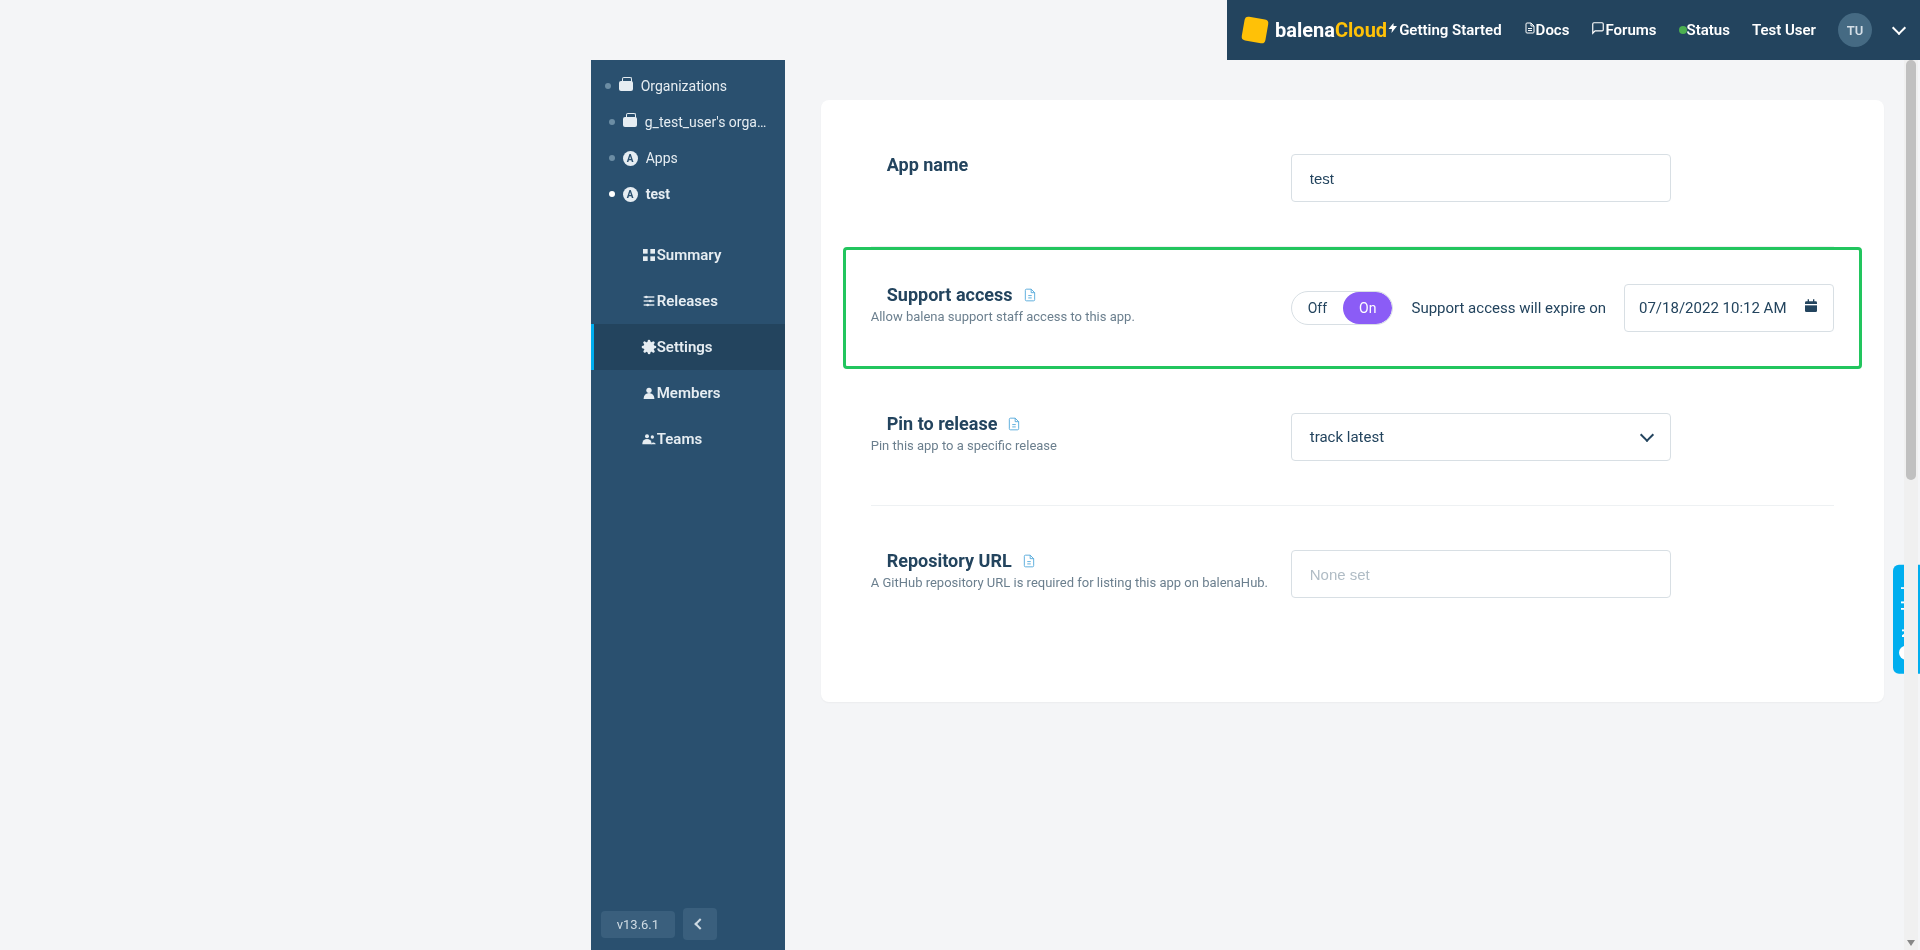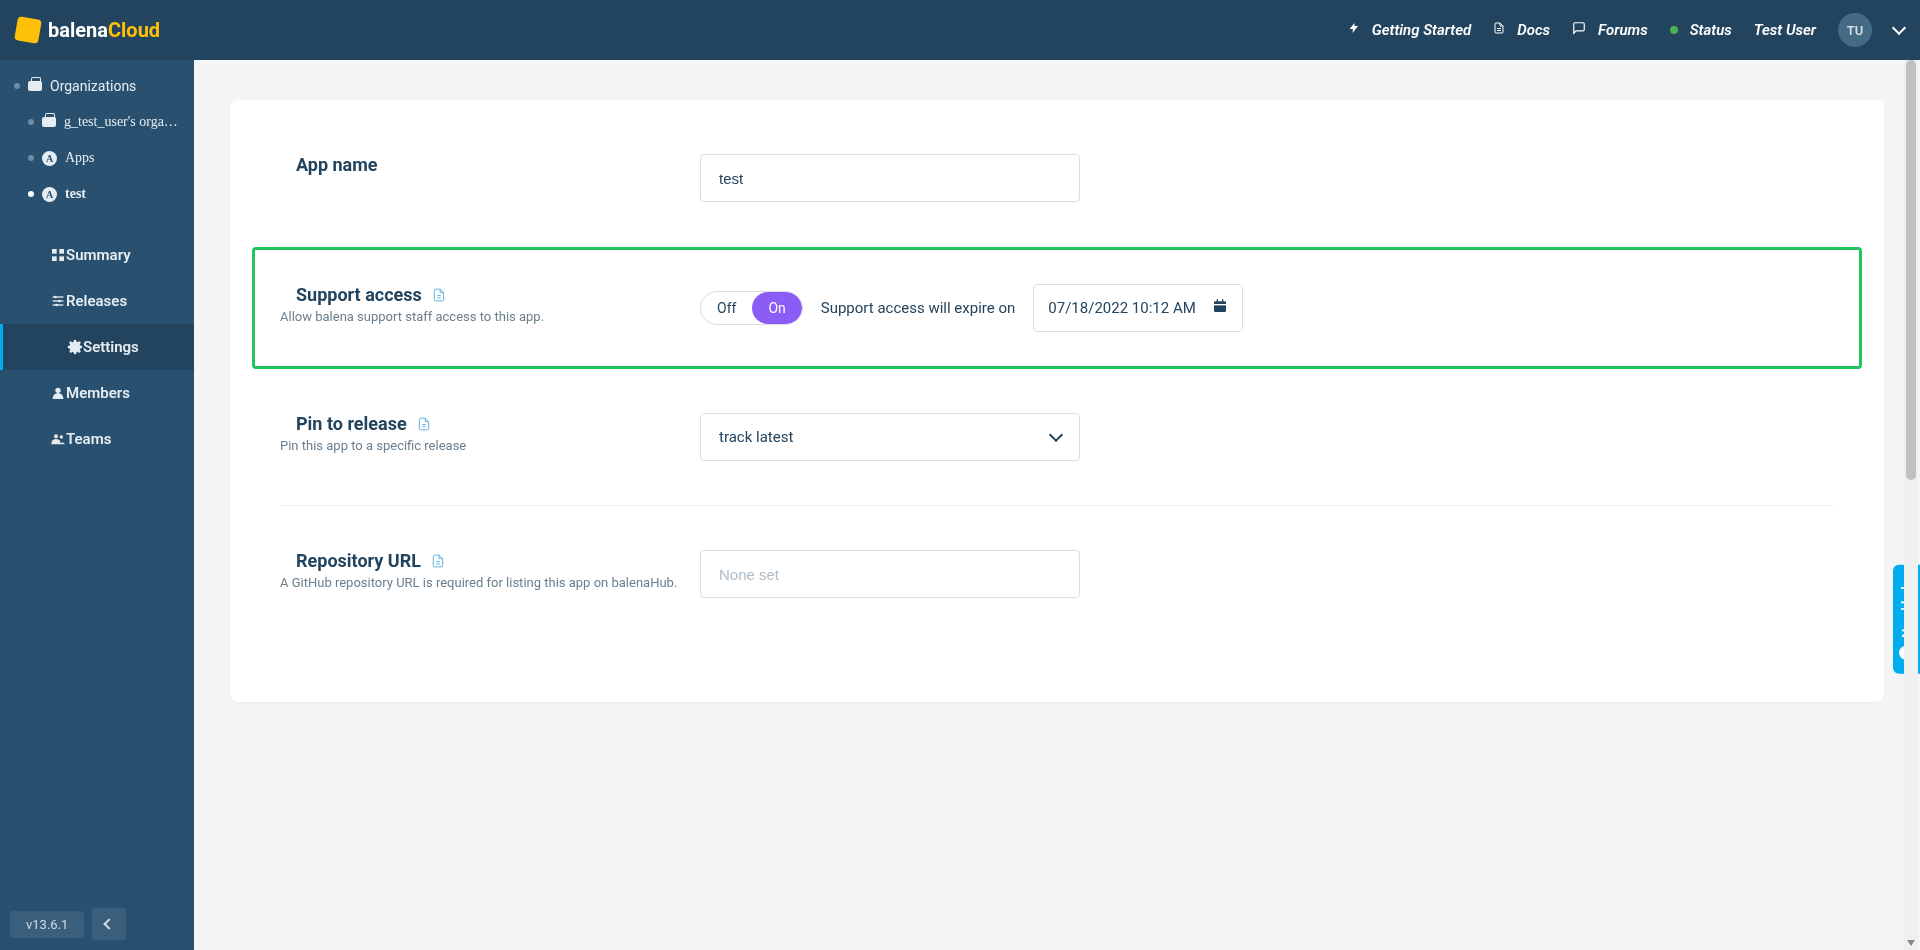--- a/index.html
+++ b/index.html
@@ -2,21 +2,21 @@
 <html><head>
 <meta charset="utf-8">
 <style>
 * { box-sizing: border-box; margin: 0; padding: 0; }
 body {
   font-family: -apple-system, BlinkMacSystemFont, "Segoe UI", Roboto, Helvetica, Arial, sans-serif;
   background: #f4f5f7;
   color: #23445e;
   overflow: hidden;
 }
-.app-root { display: flex; flex-direction: column; height: 950px; width: 1920px; }
+.app-root { display: flex; flex-direction: column; height: 950px; width: 1920px; align-items: flex-end; }
 .top-bar {
   height: 60px;
   background: #23445e;
   display: flex;
   align-items: center;
   justify-content: space-between;
   padding: 0 16px;
   color: #fff;
 }
 .logo { display: flex; align-items: center; gap: 8px; font-weight: 700; font-size: 20px; }
@@ -24,21 +24,21 @@
   width: 24px; height: 24px;
   background: #ffc107;
   border-radius: 4px;
   position: relative;
   transform: rotate(10deg);
 }
 .logo-text { display: flex; }
 .logo-white { color: #fff; }
 .logo-yellow { color: #ffc107; }
 .top-nav { display: flex; align-items: center; gap: 22px; font-size: 15px; font-weight:600; }
-.top-nav-item { display: flex; align-items: center; gap: 12px; cursor: pointer; font-style: italic; }
+.top-nav-item { display: flex; align-items: center; gap: 0; cursor: pointer; }
 .status-dot { width: 8px; height: 8px; background: #4caf50; border-radius: 50%; }
 .avatar {
   width: 34px; height: 34px; border-radius: 50%;
   background: #456a83; color: #d5dfe7;
   display: flex; align-items: center; justify-content: center;
   font-size: 13px; font-weight:600;
 }
 .chevron-down {
   display:inline-block; width:10px; height:10px;
   border-right:2px solid #fff; border-bottom:2px solid #fff;
@@ -67,29 +67,29 @@
   width:15px; height:15px; border-radius:50%; background:#e6edf2; color:#2a506f;
   display:flex; align-items:center; justify-content:center; font-size:10px; font-weight:700;
 }
 .tree-item .briefcase {
   width:14px; height:10px; background:#e6edf2; position:relative; border-radius:2px;
 }
 .tree-item .briefcase::before {
   content:""; position:absolute; top:-4px; left:3px; width:8px; height:4px;
   border:1px solid #e6edf2; border-bottom:none; border-radius:2px 2px 0 0;
 }
-.tree-item.indent1 { padding-left: 28px; font-family: Liberation Serif, serif; }
+.tree-item.indent1 { padding-left: 18px; }
 .tree-item.active { font-weight:700; }
 .subnav { margin-top:20px; flex:0 0 auto; }
 .subnav-item {
   display:flex; align-items:center; gap:0;
   padding: 14px 16px 14px 50px; font-size:15px; cursor:pointer;
   color:#e6edf2; font-weight:600;
 }
-.subnav-item.active { background:#23445e; border-left:3px solid #00aeef; padding-left:64px; }
+.subnav-item.active { background:#23445e; border-left:3px solid #00aeef; padding-left:47px; }
 .sb-icon { width:16px; height:16px; display:flex; align-items:center; justify-content:center; }
 .sb-icon svg { width:16px; height:16px; fill:#e6edf2; }
 .sidebar-bottom {
   position:absolute; bottom:0; left:0; right:0;
   display:flex; align-items:center; gap:8px; padding:10px;
 }
 .version-chip {
   background:#3a5f7d; color:#cfdbe4; font-size:13px;
   padding:6px 16px; border-radius:4px;
 }

